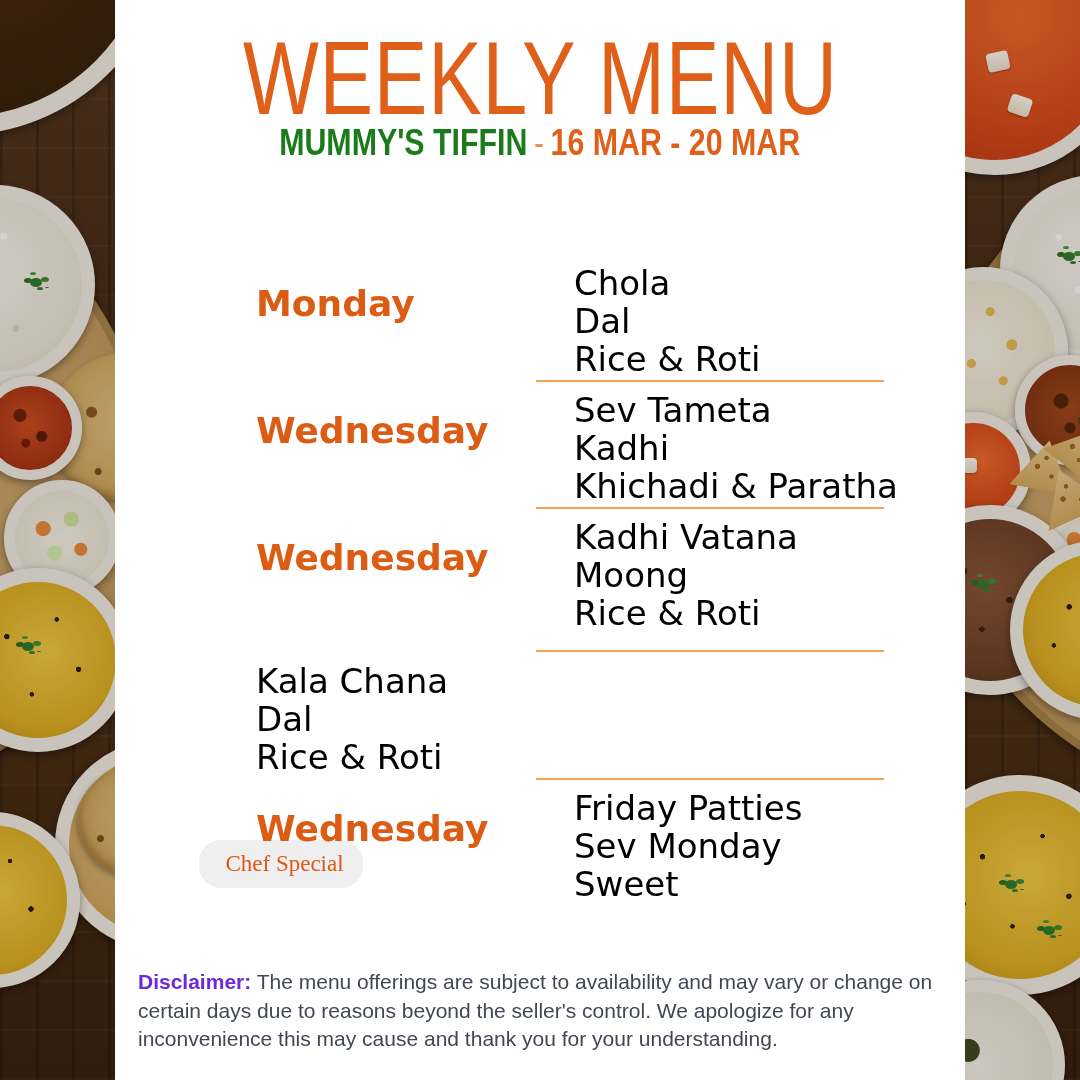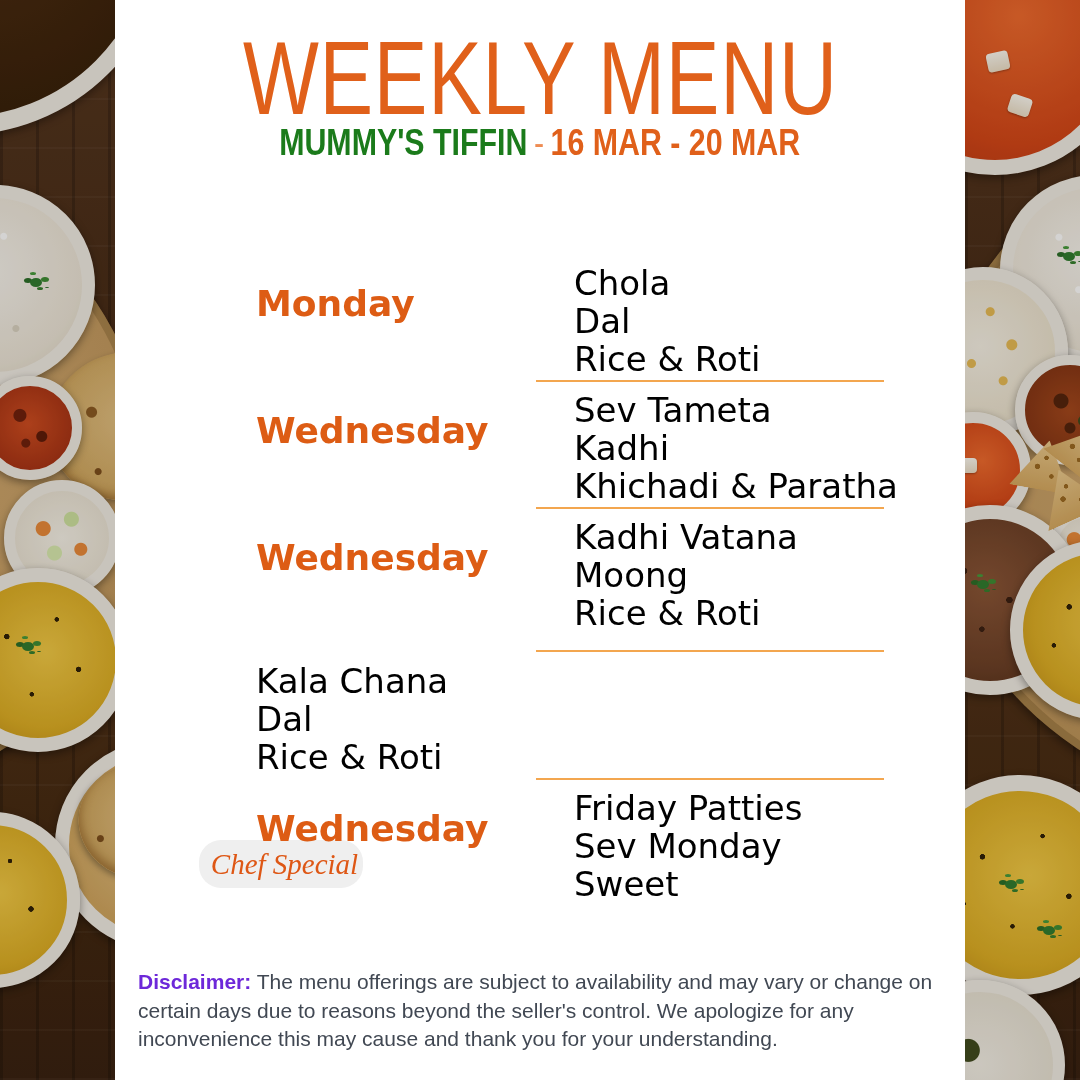--- a/index.html
+++ b/index.html
@@ -111,21 +111,21 @@
   .row{display:flex;align-items:flex-start;}
   .day-cell{width:318px;position:relative;padding-top:20px;}
   .day{font-family:"DejaVu Sans",sans-serif;font-weight:700;font-size:36px;line-height:40px;
     color:var(--day-orange,#dd5c14);letter-spacing:0;}
   .items{width:360px;}
   .item{font-family:"DejaVu Sans",sans-serif;font-size:34px;line-height:38px;color:#000000;}
   .sep{height:2px;width:348px;margin:2px 0 9px 280px;background:var(--separator,#f3a64f);}
   .sep.wide{margin-top:18px;margin-bottom:10px;}
   .badge{position:absolute;left:-57px;top:51px;width:164px;height:48px;border-radius:22px;
     background:var(--badge-bg,#efefef);display:flex;align-items:center;justify-content:center;z-index:0;}
-  .badge span{font-family:"Liberation Serif",serif;font-style:italic;font-size:29px;
+  .badge span{font-family:"Liberation Serif",serif;font-size:23px;
     color:var(--badge-text,#de5715);margin-left:7px;}
   .day-cell .day{position:relative;z-index:1;}
   
   .disclaimer{position:absolute;left:138px;top:968px;width:820px;z-index:4;
     font-family:"Liberation Sans",sans-serif;font-size:21px;line-height:28.5px;color:#41485­3;color:#414853;}
   .disclaimer b{color:#6d28d9;}
 </style>
 </head>
 <body>
 

